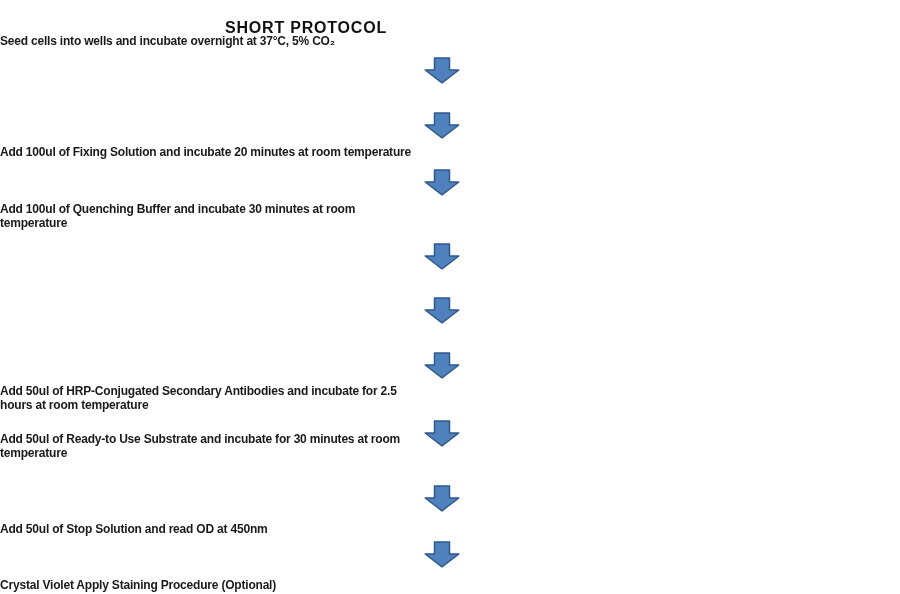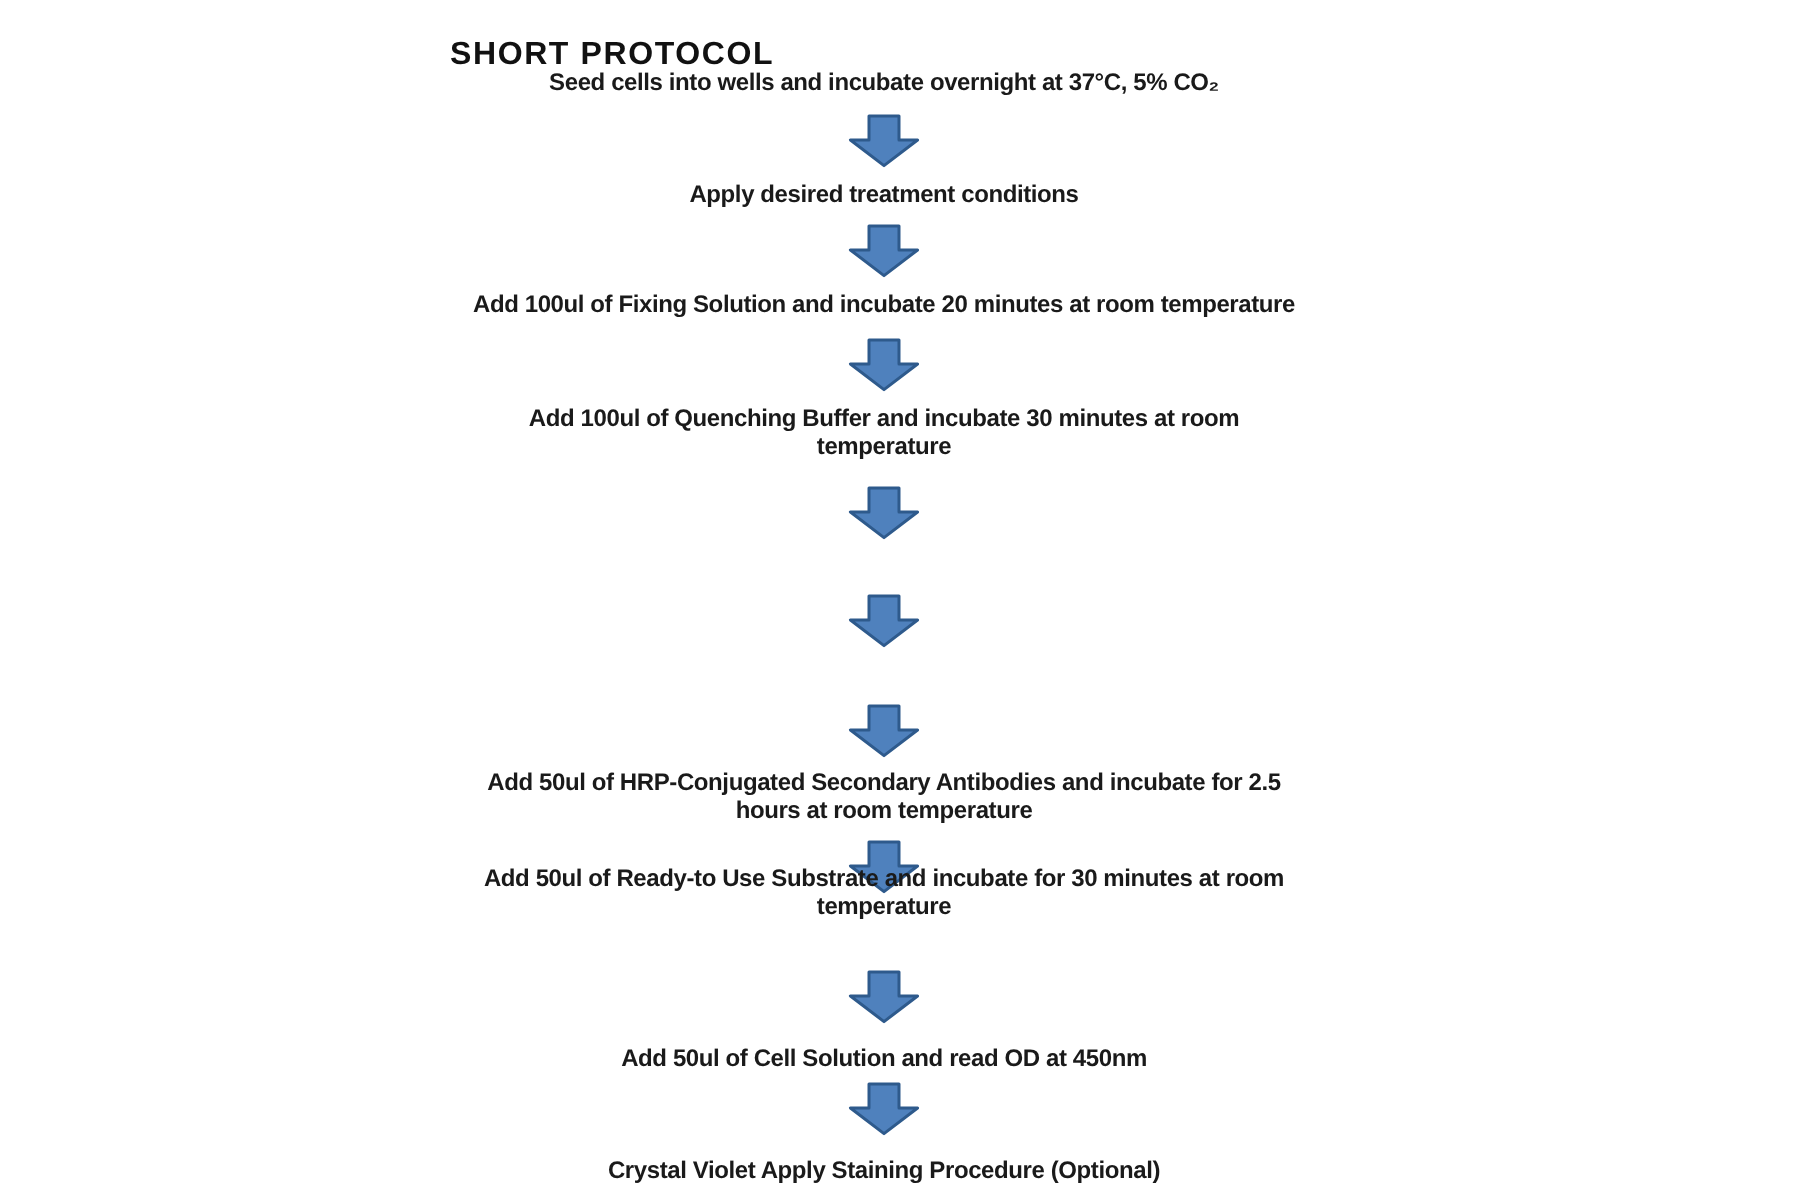--- a/index.html
+++ b/index.html
@@ -30,21 +30,21 @@
     position: absolute;
     left: 0;
     top: 0;
     width: 884px;
     height: 594px;
   }
   .step {
     position: absolute;
     left: 0;
     width: 100%;
-    text-align: center;
+    text-align: left;
     font-size: 12px;
     font-weight: bold;
     line-height: 14px;
     letter-spacing: -0.2px;
     color: var(--text, #1a1a1a);
     white-space: pre-line;
   }
   .arrow {
     position: absolute;
     left: 50%;
@@ -64,21 +64,20 @@
 <div class="canvas">
   <h1 class="page-title">SHORT PROTOCOL</h1>
 
   <div class="flow">
     <div class="step" style="top:34px">Seed cells into wells and incubate overnight at 37°C, 5% CO₂</div>
 
     <svg class="arrow" style="top:57px" width="36" height="27" viewBox="0 0 36 27">
       <polygon points="10.5,1 25.5,1 25.5,13 34.8,13 18,25.8 1.2,13 10.5,13"></polygon>
     </svg>
 
-    <div class="step" style="top:90px">Apply desired treatment conditions</div>
 
     <svg class="arrow" style="top:112px" width="36" height="27" viewBox="0 0 36 27">
       <polygon points="10.5,1 25.5,1 25.5,13 34.8,13 18,25.8 1.2,13 10.5,13"></polygon>
     </svg>
 
     <div class="step" style="top:145px">Add 100ul of Fixing Solution and incubate 20 minutes at room temperature</div>
 
     <svg class="arrow" style="top:169px" width="36" height="27" viewBox="0 0 36 27">
       <polygon points="10.5,1 25.5,1 25.5,13 34.8,13 18,25.8 1.2,13 10.5,13"></polygon>
     </svg>
@@ -107,21 +106,21 @@
       <polygon points="10.5,1 25.5,1 25.5,13 34.8,13 18,25.8 1.2,13 10.5,13"></polygon>
     </svg>
 
     <div class="step" style="top:432px">Add 50ul of Ready-to Use Substrate and incubate for 30 minutes at room
 temperature</div>
 
     <svg class="arrow" style="top:485px" width="36" height="27" viewBox="0 0 36 27">
       <polygon points="10.5,1 25.5,1 25.5,13 34.8,13 18,25.8 1.2,13 10.5,13"></polygon>
     </svg>
 
-    <div class="step" style="top:522px">Add 50ul of Cell Solution and read OD at 450nm</div>
+    <div class="step" style="top:522px">Add 50ul of Stop Solution and read OD at 450nm</div>
 
     <svg class="arrow" style="top:541px" width="36" height="27" viewBox="0 0 36 27">
       <polygon points="10.5,1 25.5,1 25.5,13 34.8,13 18,25.8 1.2,13 10.5,13"></polygon>
     </svg>
 
     <div class="step" style="top:578px">Crystal Violet Apply Staining Procedure (Optional)</div>
   </div>
 </div>
 
 </body></html>

